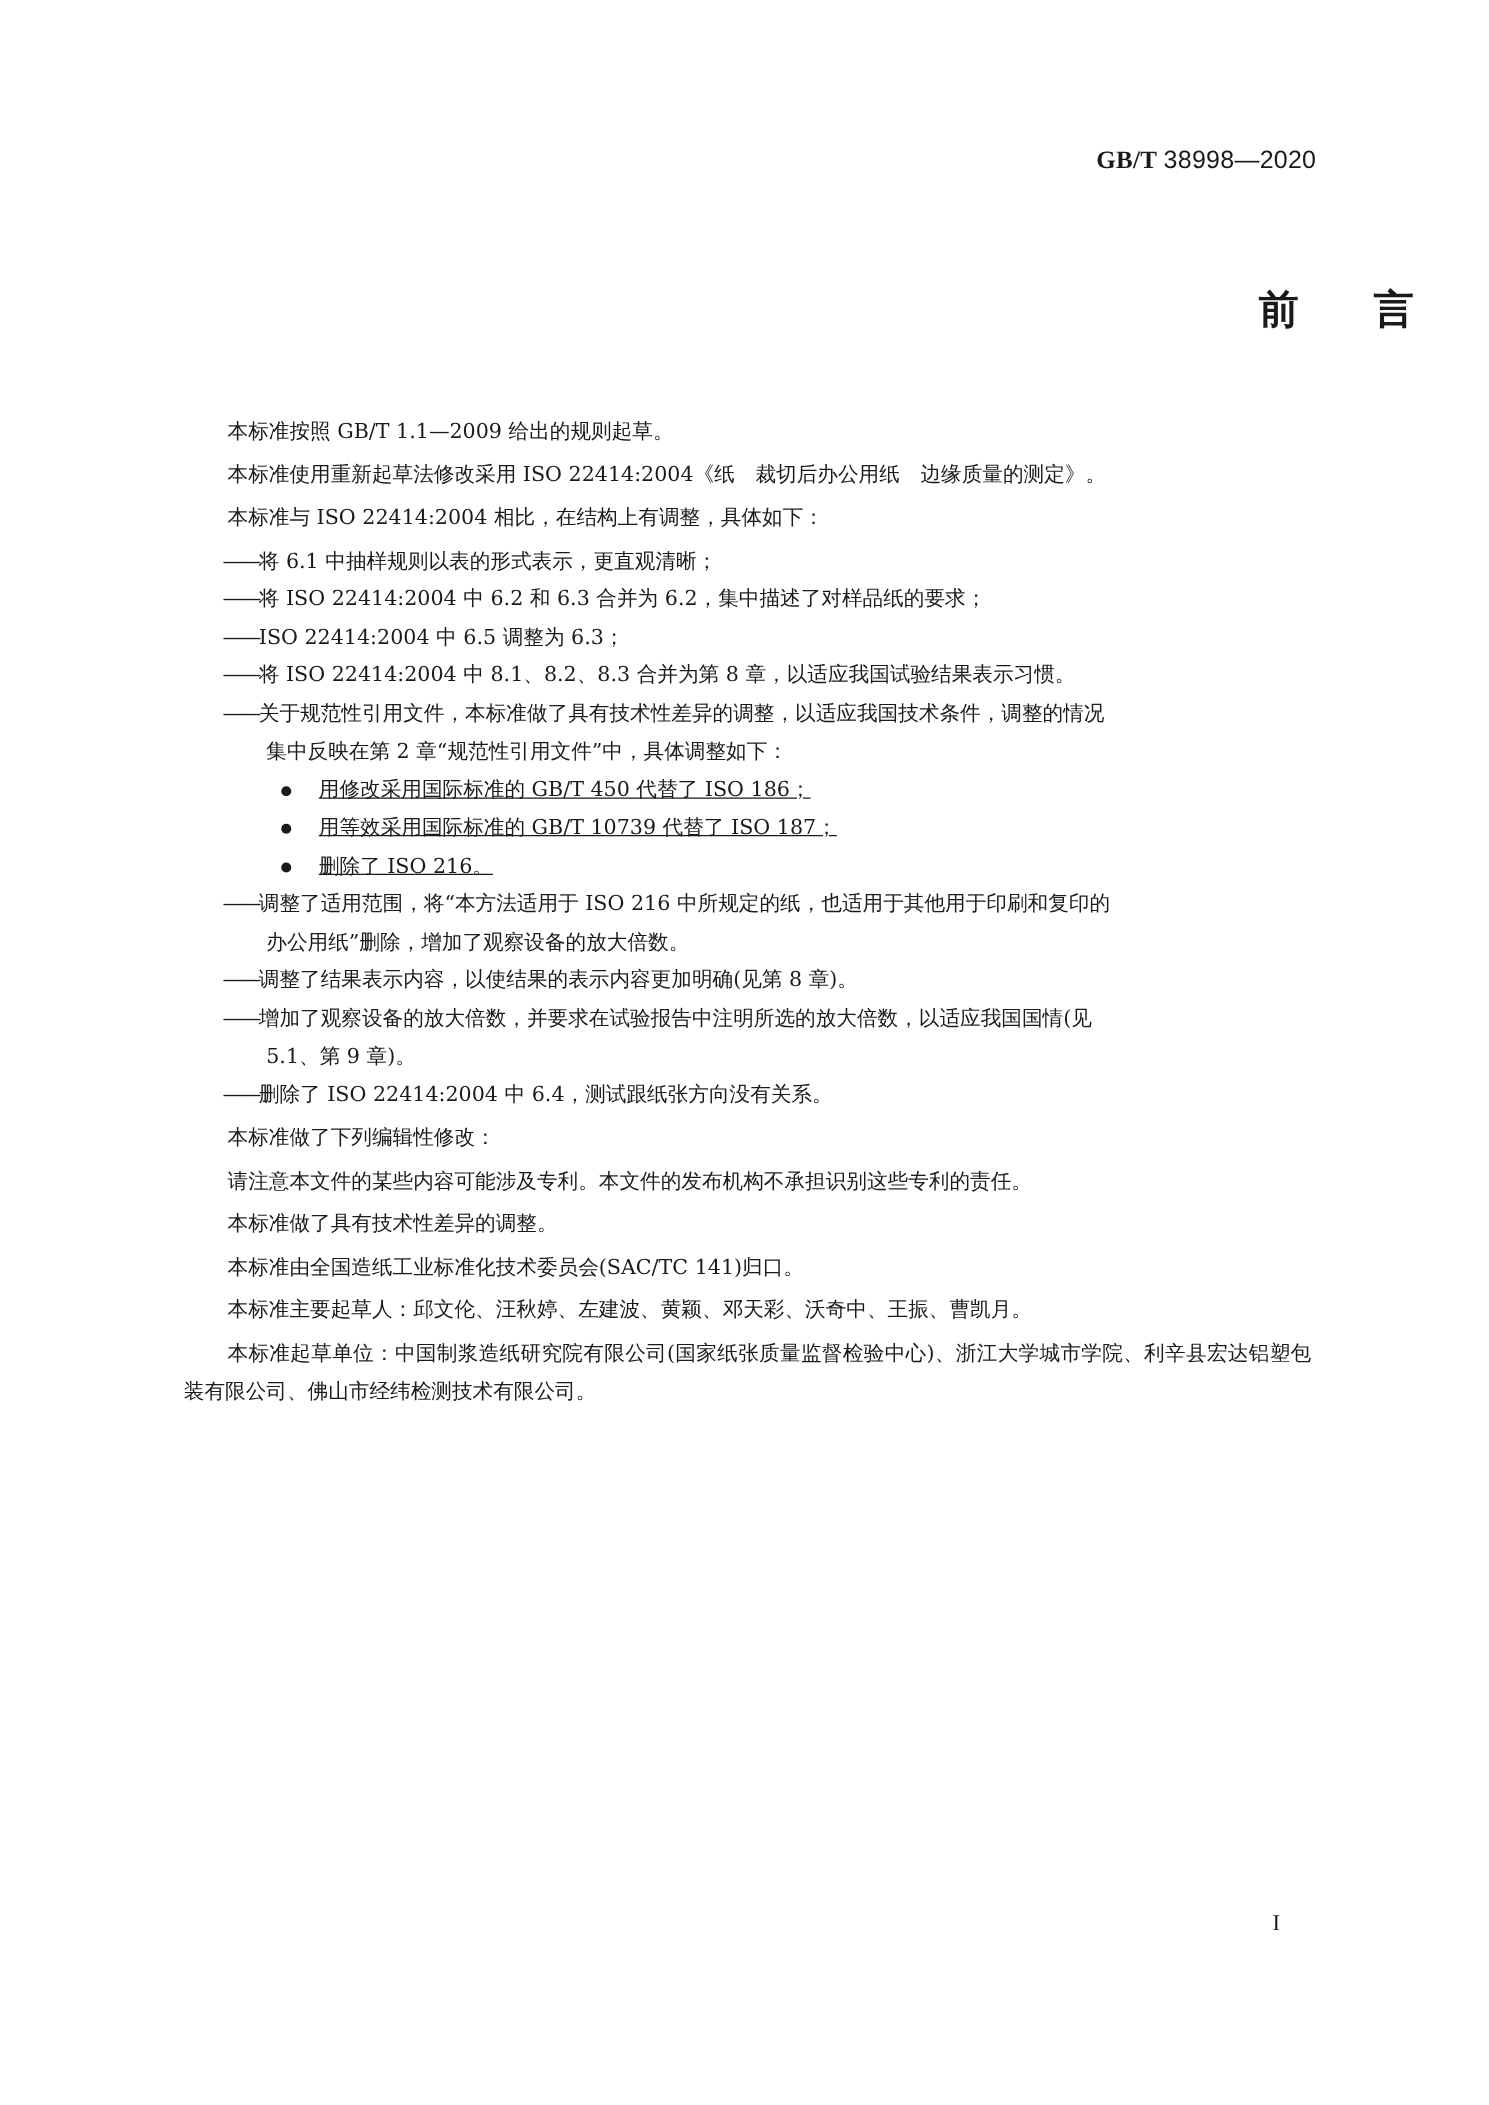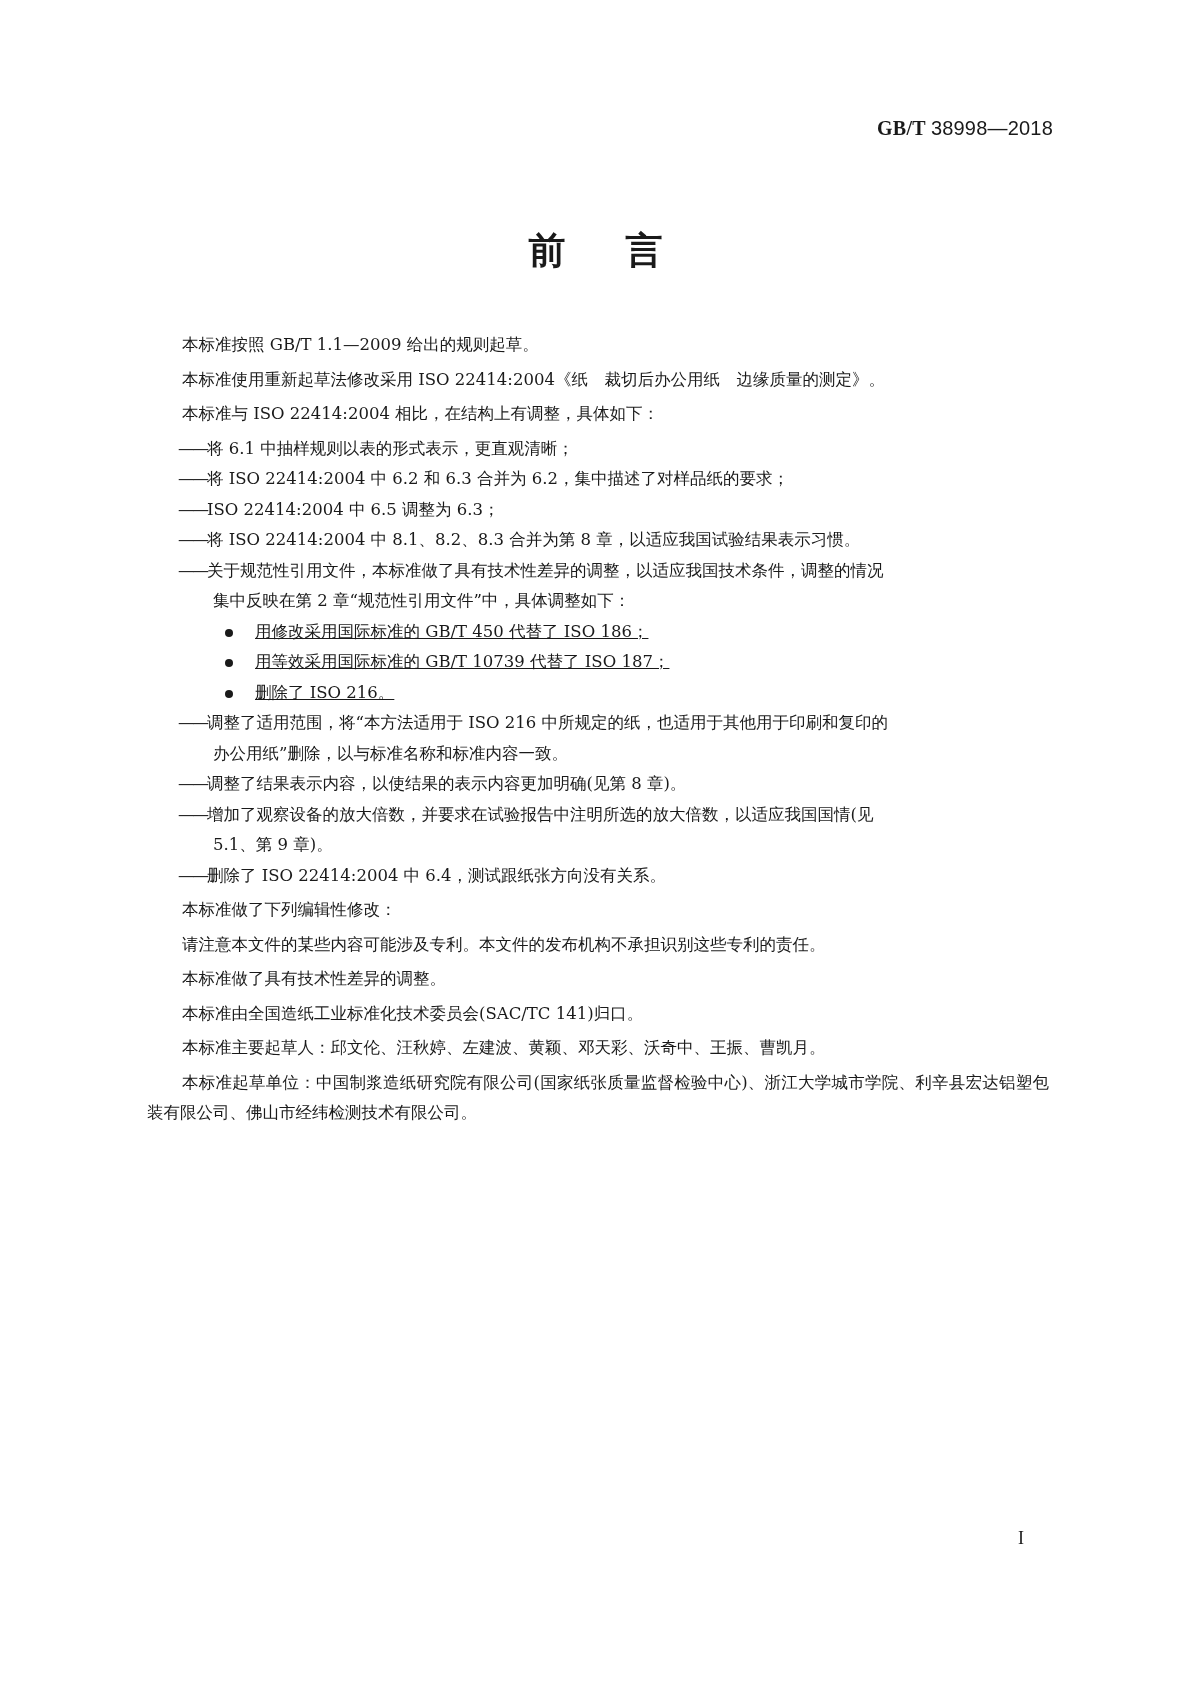--- a/index.html
+++ b/index.html
@@ -8,23 +8,23 @@
     font-family: "DejaVu Serif", "Liberation Serif", serif;
     color: #1a1a1a;
   }
   .std-code {
     position: absolute; top: 117px; right: 138px;
     font-family: "Liberation Serif", "DejaVu Serif", serif;
     font-size: 20px; font-weight: bold; letter-spacing: 0.2px;
   }
   .std-code .num { font-family: "Liberation Sans", "DejaVu Sans", sans-serif; font-weight: normal; }
   .title {
-    position: absolute; top: 226px; left: 0; width: 1191px; text-align: center;
+    position: absolute; top: 226px; left: 0; width: 1191px; text-align: right;
     font-family: "DejaVu Sans", "Liberation Sans", sans-serif;
-    font-size: 37px; font-weight: bold; letter-spacing: 60px; text-indent: 60px;
+    font-size: 32px; font-weight: bold; letter-spacing: 60px; text-indent: 60px;
   }
   .body {
     position: absolute; top: 326px; left: 143px; width: 910px;
     font-size: 16.5px; line-height: 30.5px;
   }
   .p { margin: 4px; padding-left: 35px; white-space: nowrap; }
   .p.wrap { white-space: normal; text-indent: 35px; padding-left: 0; text-align: justify; }
   .dash { margin: 0; padding-left: 35px; }
   .dash .cont { display: block; padding-left: 35px; }
   .dash .mark { letter-spacing: -2px; }
@@ -35,37 +35,37 @@
   }
   .bullet .txt { padding-left: 32px; }
   .page-num {
     position: absolute; top: 1528px; left: 1018px;
     font-family: "Liberation Serif", "DejaVu Serif", serif; font-size: 18px;
   }
 </style>
 </head>
 <body>
 
-<div class="std-code"><span>GB/T</span>&nbsp;<span class="num">38998—2018</span></div>
+<div class="std-code"><span>GB/T</span>&nbsp;<span class="num">38998—2020</span></div>
 
 <div class="title">前言</div>
 
 <div class="body">
   <p class="p">本标准按照 GB/T 1.1—2009 给出的规则起草。</p>
   <p class="p">本标准使用重新起草法修改采用 ISO 22414:2004《纸　裁切后办公用纸　边缘质量的测定》。</p>
   <p class="p">本标准与 ISO 22414:2004 相比，在结构上有调整，具体如下：</p>
   <p class="dash"><span class="mark">——</span><span>将 6.1 中抽样规则以表的形式表示，更直观清晰；</span></p>
   <p class="dash"><span class="mark">——</span><span>将 ISO 22414:2004 中 6.2 和 6.3 合并为 6.2，集中描述了对样品纸的要求；</span></p>
   <p class="dash"><span class="mark">——</span><span>ISO 22414:2004 中 6.5 调整为 6.3；</span></p>
   <p class="dash"><span class="mark">——</span><span>将 ISO 22414:2004 中 8.1、8.2、8.3 合并为第 8 章，以适应我国试验结果表示习惯。</span></p>
   <p class="dash"><span class="mark">——</span><span>关于规范性引用文件，本标准做了具有技术性差异的调整，以适应我国技术条件，调整的情况</span><span class="cont">集中反映在第 2 章“规范性引用文件”中，具体调整如下：</span></p>
   <p class="bullet"><span class="dot"></span><span class="txt">用修改采用国际标准的 GB/T 450 代替了 ISO 186；</span></p>
   <p class="bullet"><span class="dot"></span><span class="txt">用等效采用国际标准的 GB/T 10739 代替了 ISO 187；</span></p>
   <p class="bullet"><span class="dot"></span><span class="txt">删除了 ISO 216。</span></p>
-  <p class="dash"><span class="mark">——</span><span>调整了适用范围，将“本方法适用于 ISO 216 中所规定的纸，也适用于其他用于印刷和复印的</span><span class="cont">办公用纸”删除，以与标准名称和标准内容一致。</span></p>
+  <p class="dash"><span class="mark">——</span><span>调整了适用范围，将“本方法适用于 ISO 216 中所规定的纸，也适用于其他用于印刷和复印的</span><span class="cont">办公用纸”删除，增加了观察设备的放大倍数。</span></p>
   <p class="dash"><span class="mark">——</span><span>调整了结果表示内容，以使结果的表示内容更加明确(见第 8 章)。</span></p>
   <p class="dash"><span class="mark">——</span><span>增加了观察设备的放大倍数，并要求在试验报告中注明所选的放大倍数，以适应我国国情(见</span><span class="cont">5.1、第 9 章)。</span></p>
   <p class="dash"><span class="mark">——</span><span>删除了 ISO 22414:2004 中 6.4，测试跟纸张方向没有关系。</span></p>
   <p class="p">本标准做了下列编辑性修改：</p>
   <p class="p">请注意本文件的某些内容可能涉及专利。本文件的发布机构不承担识别这些专利的责任。</p>
   <p class="p">本标准做了具有技术性差异的调整。</p>
   <p class="p">本标准由全国造纸工业标准化技术委员会(SAC/TC 141)归口。</p>
   <p class="p">本标准主要起草人：邱文伦、汪秋婷、左建波、黄颖、邓天彩、沃奇中、王振、曹凯月。</p>
   <p class="p wrap">本标准起草单位：中国制浆造纸研究院有限公司(国家纸张质量监督检验中心)、浙江大学城市学院、利辛县宏达铝塑包装有限公司、佛山市经纬检测技术有限公司。</p>
 </div>

